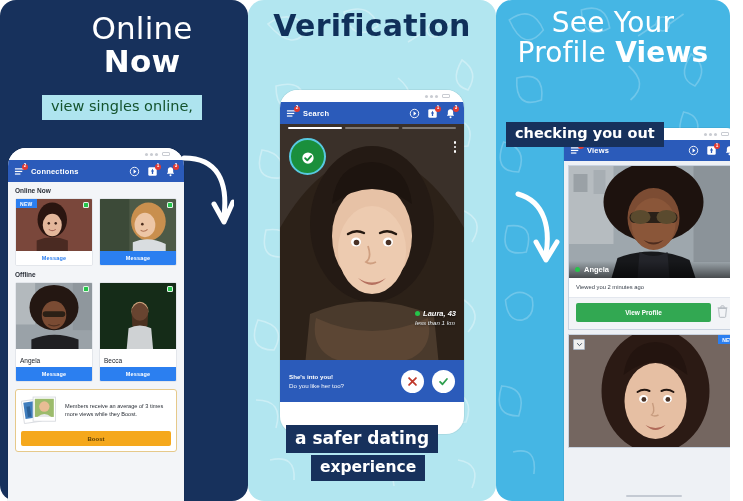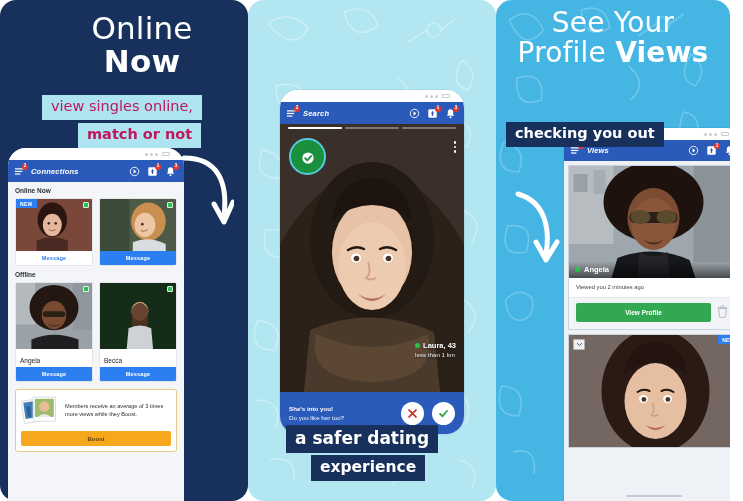--- a/index.html
+++ b/index.html
@@ -45,21 +45,21 @@
   .p3 .headline .l2 b { font-weight: 700; }
 
   
   .chip {
     position: absolute; z-index: 7;
     font-family: "DejaVu Sans", sans-serif;
     font-weight: 500; white-space: nowrap;
     padding: 4px 9px 5px;
     line-height: 1.1;
   }
-  .chip.cyan { background: #aee4ef; color: #be185d; }
+  .chip.cyan { background: #aee4ef; color: #14532d; }
   .chip.navy { background: #17315c; color: #ffffff; font-weight: 700; }
 
   .p1 .chip1 { left: 42px;  top: 95px;  font-size: 14.5px; }
   .p1 .chip2 { left: 78px;  top: 123px; font-size: 14.5px; font-weight:700; }
   .p2 .chip1 { left: 38px;  top: 425px; font-size: 17px; }
   .p2 .chip2 { left: 63px;  top: 455px; font-size: 15.5px; }
   .p3 .chip1 { left: 10px;  top: 92px;  font-size: 14.5px; font-weight:700;}
   .p3 .chip2 { left: 10px;  top: 122px; font-size: 14.5px; font-weight:700;}
 
   
@@ -95,21 +95,20 @@
 
   
   .appbar {
     display:flex; align-items:center; background:#2b5bba;
     height: 22px; padding: 0 6px; gap: 6px;
   }
   .p3 .appbar { height: 21px; }
   .appbar .title {
     color:#fff; font-size:7.5px; font-weight:600; letter-spacing:.2px; flex:1;
     font-family:"Liberation Sans", sans-serif;
-    font-style:italic;
   }
   .ic { position:relative; display:inline-flex; width:11px; height:11px; align-items:center; justify-content:center; }
   .ic svg { width:100%; height:100%; display:block; }
   .badge-dot {
     position:absolute; top:-2px; right:-3px;
     background:#e23b33; color:#fff;
     font-size:4.5px; line-height:1; font-weight:700;
     min-width:6px; height:6px; border-radius:3px;
     display:flex; align-items:center; justify-content:center; padding:0 1px;
   }
@@ -147,21 +146,21 @@
   .boost-top { display:flex; gap:6px; align-items:center; }
   .boost-thumb { width:38px; height:30px; flex:0 0 auto; position:relative; }
   .boost-txt { font-size:5.6px; color:#2b3038; line-height:1.45; }
   .btn-boost {
     display:block; text-align:center; margin-top:6px;
     background:#f5a81c; color:#5a3d05; font-size:6px; font-weight:700;
     padding:4.5px 0; border-radius:2px;
   }
 
   
-  .p2 .hero { position:relative; height: 268px; overflow:hidden; background:#a21caf; }
+  .p2 .hero { position:relative; height: 236px; overflow:hidden; background:#a21caf;font-style:italic; }
   .hero-scroll {
     position:absolute; left:8px; right:8px; top:3px; height:2px;
     display:flex; gap:3px;
   }
   .hero-scroll i { flex:1; background:rgba(255,255,255,.35); border-radius:1px; }
   .hero-scroll i.on { background:#ffffff; }
   .verify-badge {
     position:absolute; left:9px; top:14px; width:37px; height:37px;
     border-radius:50%; background:#1a8f3c;
     border:2.5px solid #57c9e0;
@@ -234,21 +233,20 @@
 
   <section class="panel p1">
     <div class="panel-bg"></div>
 
     <h1 class="headline">
       <span class="l1">Online</span>
       <span class="l2">Now</span>
     </h1>
 
     <div class="chip cyan chip1">view singles online,</div>
-    <div class="chip cyan chip2">match or not</div>
 
     <div class="arrow">
       <svg viewBox="0 0 56 78">
         <path d="M6 6 C 40 6, 50 30, 46 64" fill="none" stroke="#fff" stroke-width="5" stroke-linecap="round"></path>
         <path d="M36 52 L46 70 L55 50" fill="none" stroke="#fff" stroke-width="5" stroke-linecap="round" stroke-linejoin="round"></path>
       </svg>
     </div>
 
     <div class="phone">
       <div class="notch-bar">
@@ -420,20 +418,21 @@
             <path d="M200 390 q28 6 18 32 q-28 4 -18 -32 Z"></path>
             <path d="M22 460 q26 -6 24 20"></path>
             <path d="M210 460 q24 4 14 28"></path>
             <path d="M120 470 q24 -8 26 16"></path>
           </g>
         </svg>
       </div>
     </div>
 
     <h1 class="headline">
+      <span class="l2">Verification</span>
     </h1>
 
     <div class="phone">
       <div class="notch-bar">
         <div class="notch"></div>
         <div class="status-dots">
             <i></i>
             <i></i>
             <i></i>
           </div>

